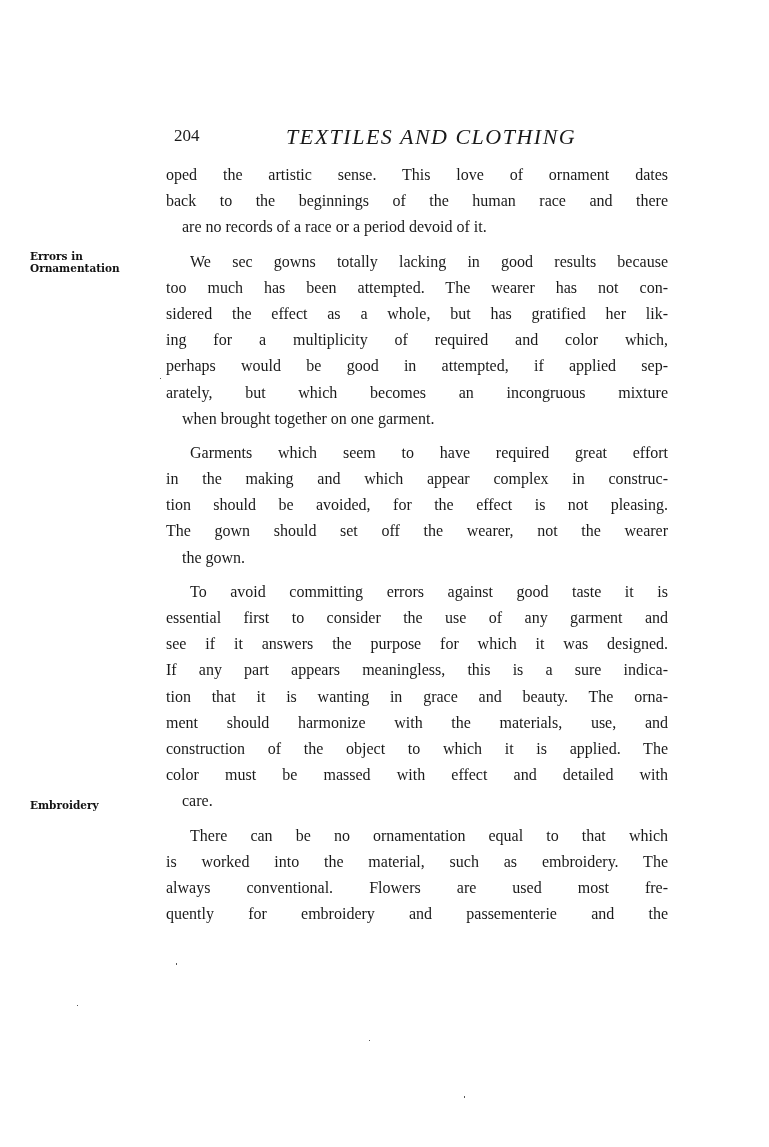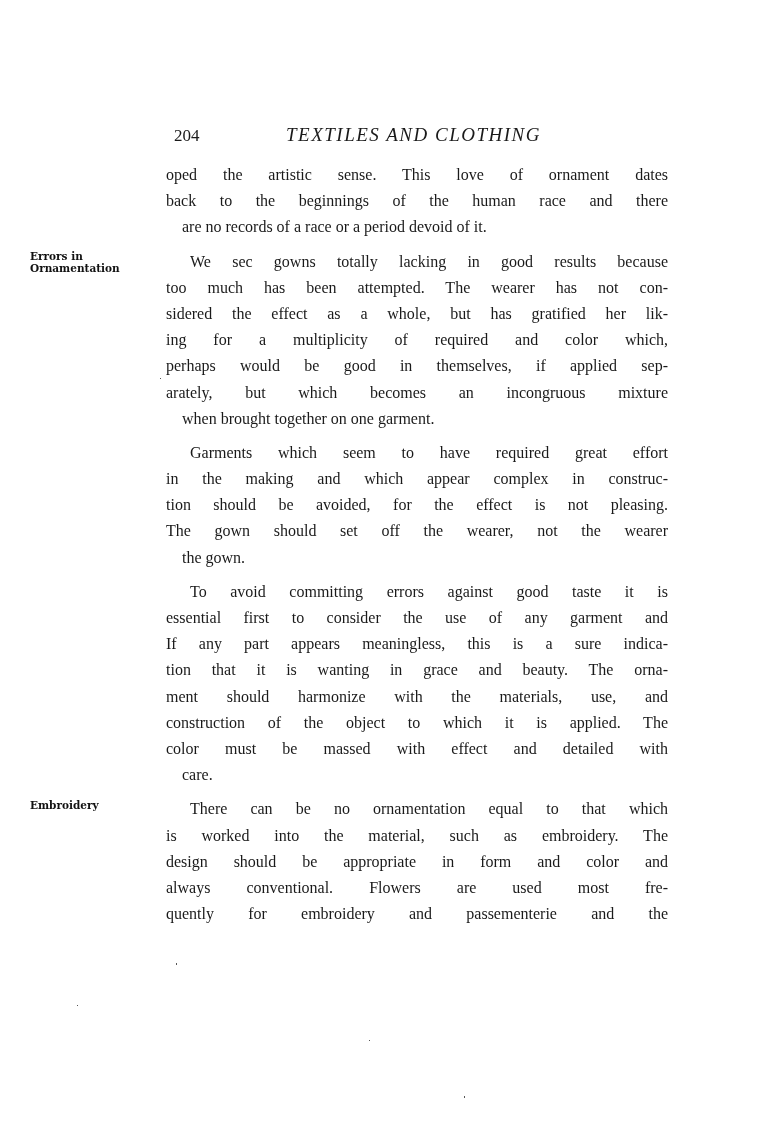--- a/index.html
+++ b/index.html
@@ -34,21 +34,21 @@
       top: 2px;
       font-size: 17px;
       text-align: right;
     }
     .running-title {
       position: absolute;
       left: 120px;
       top: 0;
       font-style: italic;
       letter-spacing: 1.5px;
-      font-size: 19px;
+      font-size: 22px;
     }
     .body-text {
       position: absolute;
       left: 166px;
       top: 162px;
       width: 502px;
     }
     .line {
       display: block;
       height: 26.2px;
@@ -116,48 +116,48 @@
       <span class="line">oped the artistic sense.  This love of ornament dates</span>
       <span class="line">back to the beginnings of the human race and there</span>
       <span class="line last">are no records of a race or a period devoid of it.</span>
     </div>
 
     <div>
       <span class="line indent">We sec gowns totally lacking in good results because</span>
       <span class="line">too much has been attempted.  The wearer has not con-</span>
       <span class="line">sidered the effect as a whole, but has gratified her lik-</span>
       <span class="line">ing for a multiplicity of required and color which,</span>
-      <span class="line">perhaps would be good in themselves, if applied sep-</span>
+      <span class="line">perhaps would be good in attempted, if applied sep-</span>
       <span class="line">arately, but which becomes an incongruous mixture</span>
       <span class="line last">when brought together on one garment.</span>
     </div>
 
     <div>
       <span class="line indent">Garments which seem to have required great effort</span>
       <span class="line">in the making and which appear complex in construc-</span>
       <span class="line">tion should be avoided, for the effect is not pleasing.</span>
       <span class="line">The gown should set off the wearer, not the wearer</span>
       <span class="line last">the gown.</span>
     </div>
 
     <div>
       <span class="line indent">To avoid committing errors against good taste it is</span>
       <span class="line">essential first to consider the use of any garment and</span>
+      <span class="line">see if it answers the purpose for which it was designed.</span>
       <span class="line">If any part appears meaningless, this is a sure indica-</span>
       <span class="line">tion that it is wanting in grace and beauty.  The orna-</span>
       <span class="line">ment should harmonize with the materials, use, and</span>
       <span class="line">construction of the object to which it is applied.  The</span>
       <span class="line">color must be massed with effect and detailed with</span>
       <span class="line last">care.</span>
     </div>
 
     <div>
       <span class="line indent">There can be no ornamentation equal to that which</span>
       <span class="line">is worked into the material, such as embroidery.  The</span>
-      <span class="line">design should be appropriate in form and color and</span>
       <span class="line">always conventional.  Flowers are used most fre-</span>
       <span class="line">quently for embroidery and passementerie and the</span>
     </div>
   </div>
 
   <div class="speck" style="left:176px;top:963px;"></div>
   <div class="speck" style="left:77px;top:1005px;height:1px;"></div>
   <div class="speck" style="left:369px;top:1040px;height:1px;"></div>
   <div class="speck" style="left:464px;top:1096px;"></div>
   <div class="speck" style="left:160px;top:378px;height:1px;"></div>

